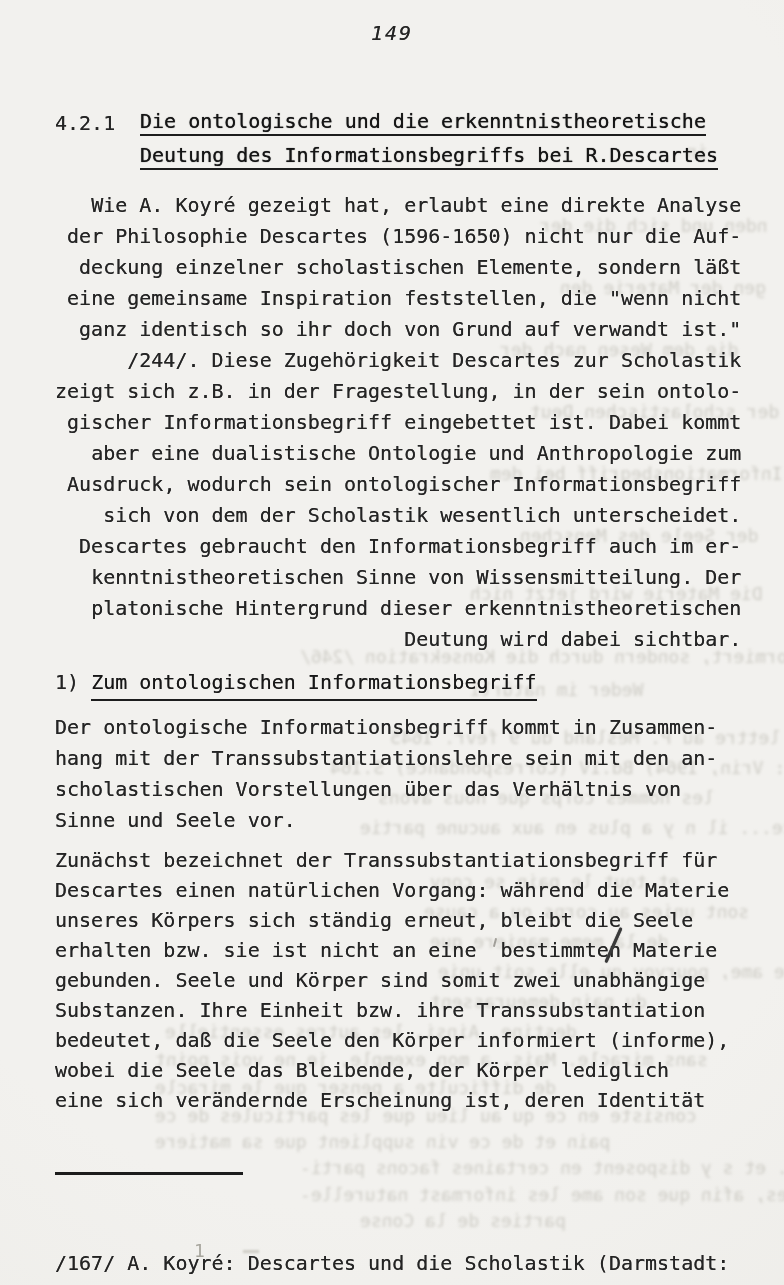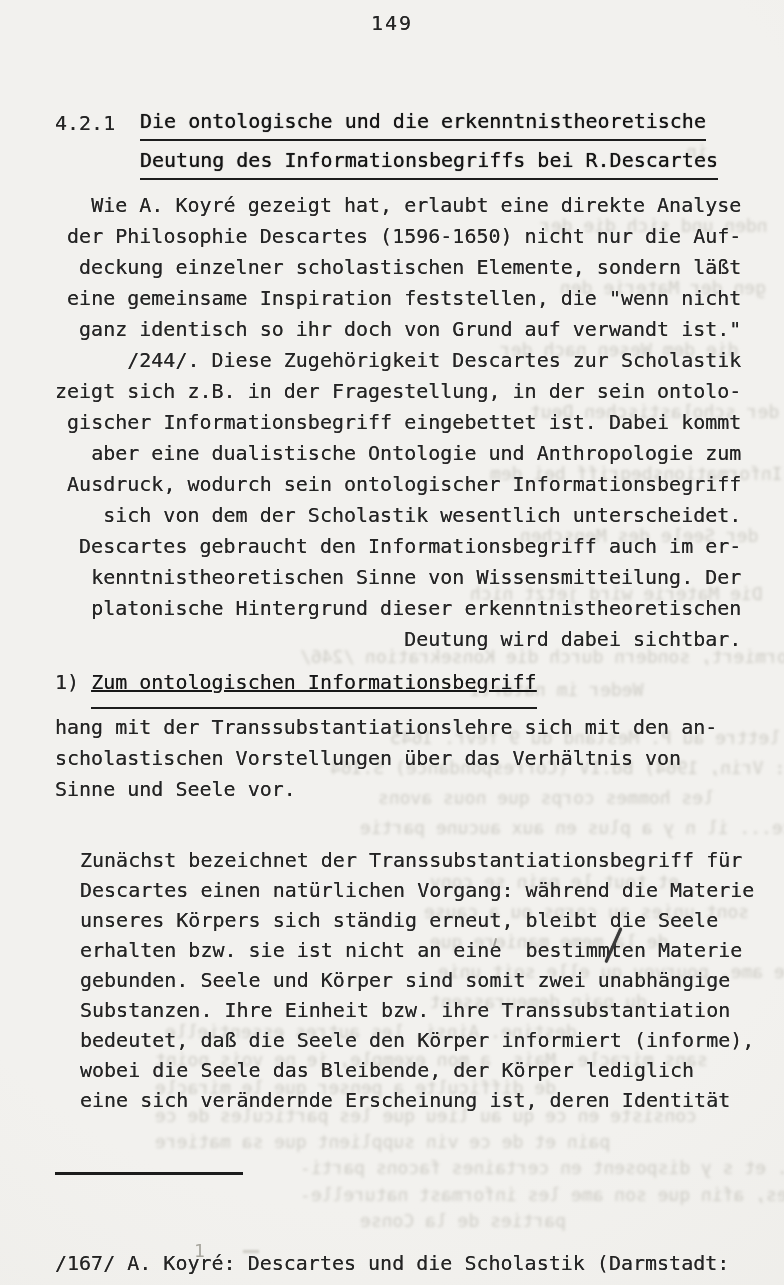--- a/index.html
+++ b/index.html
@@ -13,47 +13,45 @@
     color:#222;
   }
   .tw{ 
     font-size:20px;
     line-height:31px;
     white-space:pre;
     color:#242424;
     text-shadow:0 0 0.6px rgba(30,30,30,.75);
   }
   .abs{position:absolute;}
-  .pagenum{top:8px;left:0;width:784px;text-align:center;letter-spacing:2px;}
+  .pagenum{top:18px;left:0;width:784px;text-align:center;letter-spacing:2px;font-style:italic;}
   .heading-num{top:108px;left:55px;}
   .heading-lines{top:108px;left:140px;}
   .heading-lines .tline{
     display:table; 
     line-height:26px;
-    padding-bottom:5px;
     border-bottom:2.5px solid #1d1d1d;
     margin-bottom:5.5px;
     color:#151515;
     text-shadow:0 0 0.8px rgba(10,10,10,.9);
   }
   .para{left:55px;}
   .para .tline{white-space:pre;}
   #paragraph-1{top:190px;text-align:right;}
   #subheading{top:667px;left:55px;}
   #subheading .us{
     display:inline-block;
     line-height:26px;
-    padding-bottom:12px;
+    padding-bottom:4px;
     border-bottom:2.5px solid #1d1d1d;
     color:#171717;
-    text-decoration:underline;
   }
   #paragraph-2{top:712px;}
   #paragraph-3{top:845px;line-height:30px;}
-  #paragraph-3 .tline{line-height:30px;margin-left:25px;}
+  #paragraph-3 .tline{line-height:30px;}
   
   #pen-slash{
     top:926px;left:612px;width:2.5px;height:38px;
     background:#3a3a3a;border-radius:2px;
     transform:rotate(24deg);
     box-shadow:0 0 1px rgba(40,40,40,.7);
   }
   
   #stray-tick{
     top:938px;left:494px;width:2px;height:9px;
@@ -120,21 +118,21 @@
 
   <div class="abs tw pagenum">149</div>
 
   <div class="abs tw heading-num">4.2.1</div>
   <div class="abs tw heading-lines"><div class="tline">Die ontologische und die erkenntnistheoretische</div><div class="tline">Deutung des Informationsbegriffs bei R.Descartes</div></div>
 
   <div id="paragraph-1" class="abs tw para"><div class="tline">Wie A. Koyré gezeigt hat, erlaubt eine direkte Analyse</div><div class="tline">der Philosophie Descartes (1596-1650) nicht nur die Auf-</div><div class="tline">deckung einzelner scholastischen Elemente, sondern läßt</div><div class="tline">eine gemeinsame Inspiration feststellen, die "wenn nicht</div><div class="tline">ganz identisch so ihr doch von Grund auf verwandt ist."</div><div class="tline">/244/. Diese Zugehörigkeit Descartes zur Scholastik</div><div class="tline">zeigt sich z.B. in der Fragestellung, in der sein ontolo-</div><div class="tline">gischer Informationsbegriff eingebettet ist. Dabei kommt</div><div class="tline">aber eine dualistische Ontologie und Anthropologie zum</div><div class="tline">Ausdruck, wodurch sein ontologischer Informationsbegriff</div><div class="tline">sich von dem der Scholastik wesentlich unterscheidet.</div><div class="tline">Descartes gebraucht den Informationsbegriff auch im er-</div><div class="tline">kenntnistheoretischen Sinne von Wissensmitteilung. Der</div><div class="tline">platonische Hintergrund dieser erkenntnistheoretischen</div><div class="tline">Deutung wird dabei sichtbar.</div></div>
 
   <div id="subheading" class="abs tw"><span>1) </span><span class="us">Zum ontologischen Informationsbegriff</span></div>
 
-  <div id="paragraph-2" class="abs tw para"><div class="tline">hang mit der Transsubstantiationslehre sich mit den an-</div><div class="tline">scholastischen Vorstellungen über das Verhältnis von</div><div class="tline">Sinne und Seele vor.</div></div>
+  <div id="paragraph-2" class="abs tw para"><div class="tline">Der ontologische Informationsbegriff kommt in Zusammen-</div><div class="tline">hang mit der Transsubstantiationslehre sein mit den an-</div><div class="tline">scholastischen Vorstellungen über das Verhältnis von</div><div class="tline">Sinne und Seele vor.</div></div>
 
   <div id="paragraph-3" class="abs tw para"><div class="tline">Zunächst bezeichnet der Transsubstantiationsbegriff für</div><div class="tline">Descartes einen natürlichen Vorgang: während die Materie</div><div class="tline">unseres Körpers sich ständig erneut, bleibt die Seele</div><div class="tline">erhalten bzw. sie ist nicht an eine  bestimmten Materie</div><div class="tline">gebunden. Seele und Körper sind somit zwei unabhängige</div><div class="tline">Substanzen. Ihre Einheit bzw. ihre Transsubstantiation</div><div class="tline">bedeutet, daß die Seele den Körper informiert (informe),</div><div class="tline">wobei die Seele das Bleibende, der Körper lediglich</div><div class="tline">eine sich verändernde Erscheinung ist, deren Identität</div></div>
 
   <div id="pen-slash" class="abs"></div>
 
   <div id="stray-tick" class="abs"></div>
 
   <div id="footnote-rule" class="abs"></div>
   <div id="footnote" class="abs tw">
     <div class="tline">/167/ A. Koyré: Descartes und die Scholastik (Darmstadt:</div>

